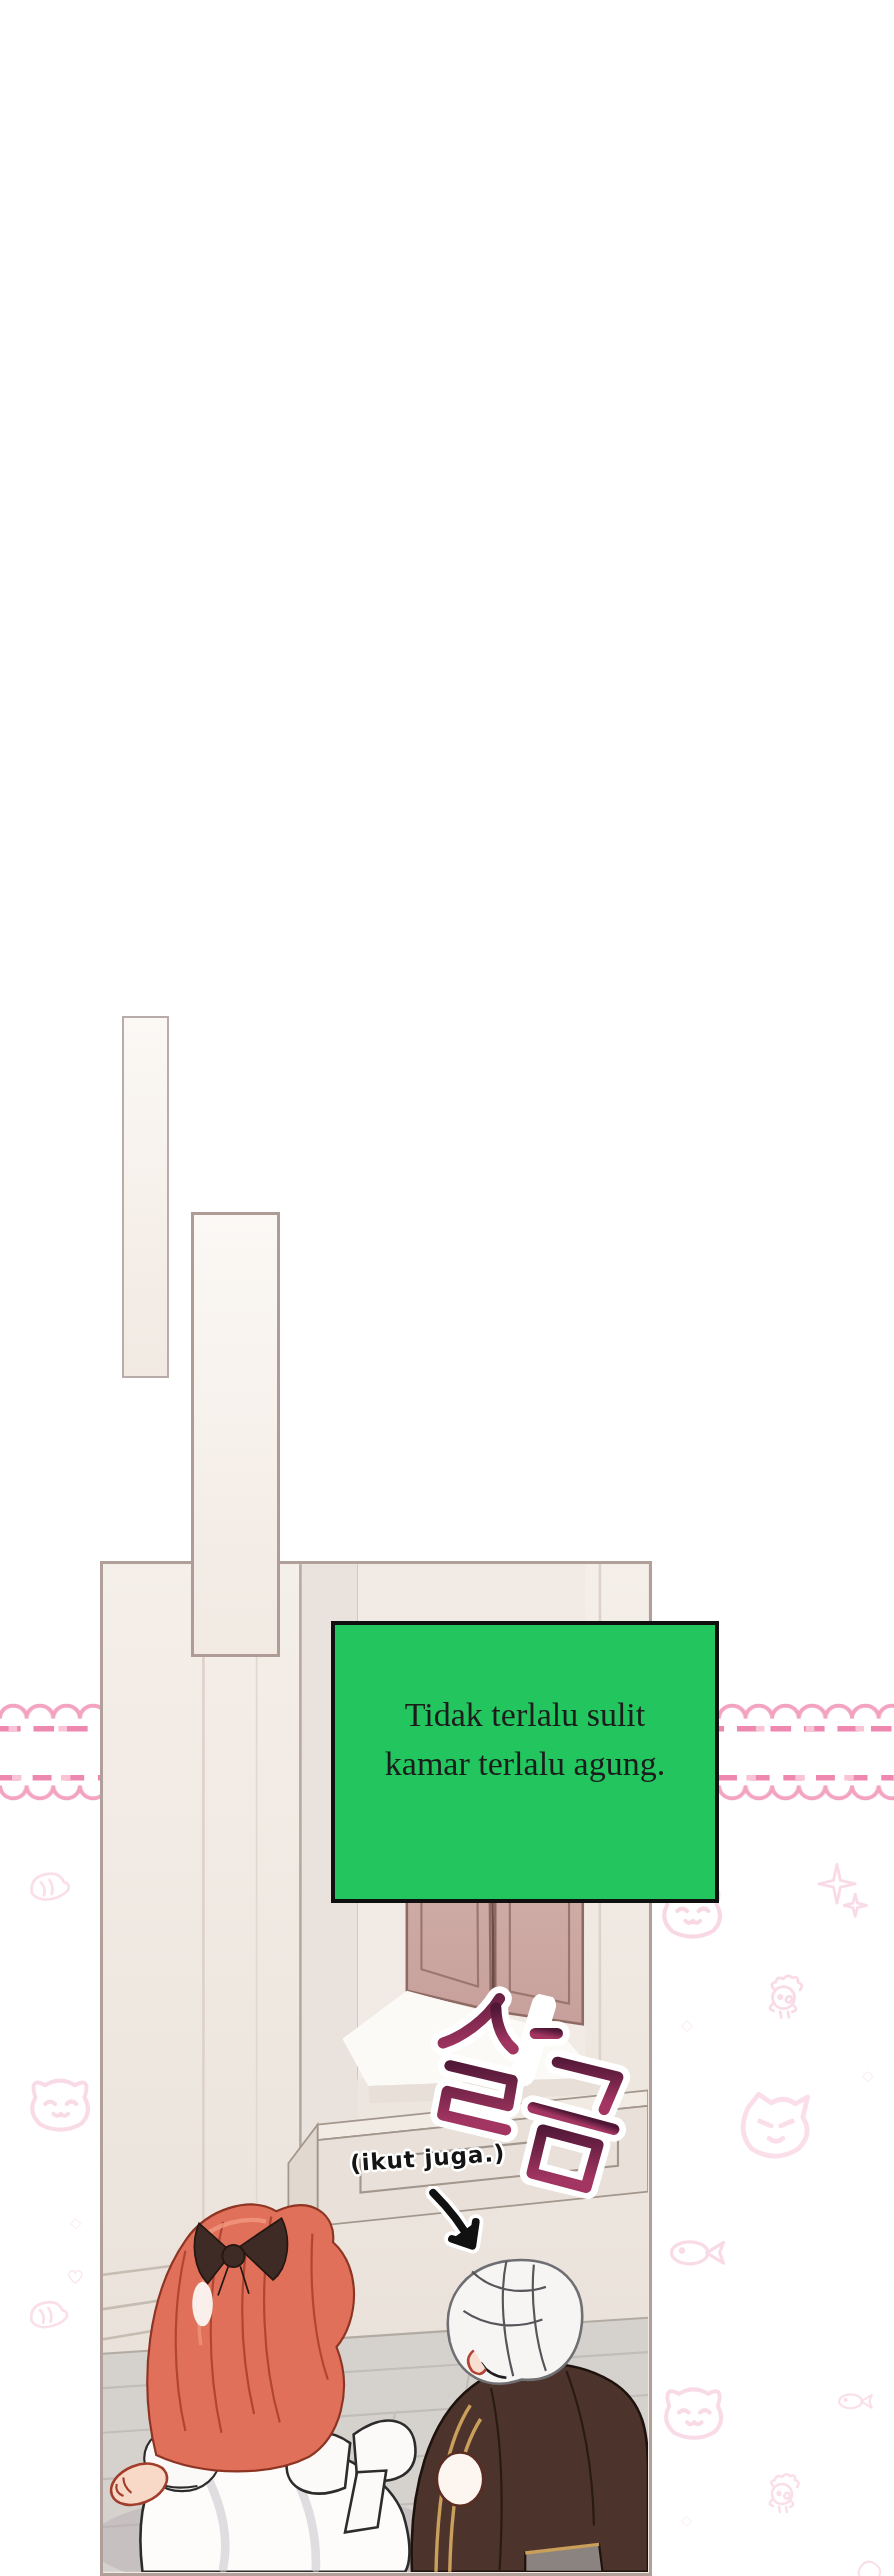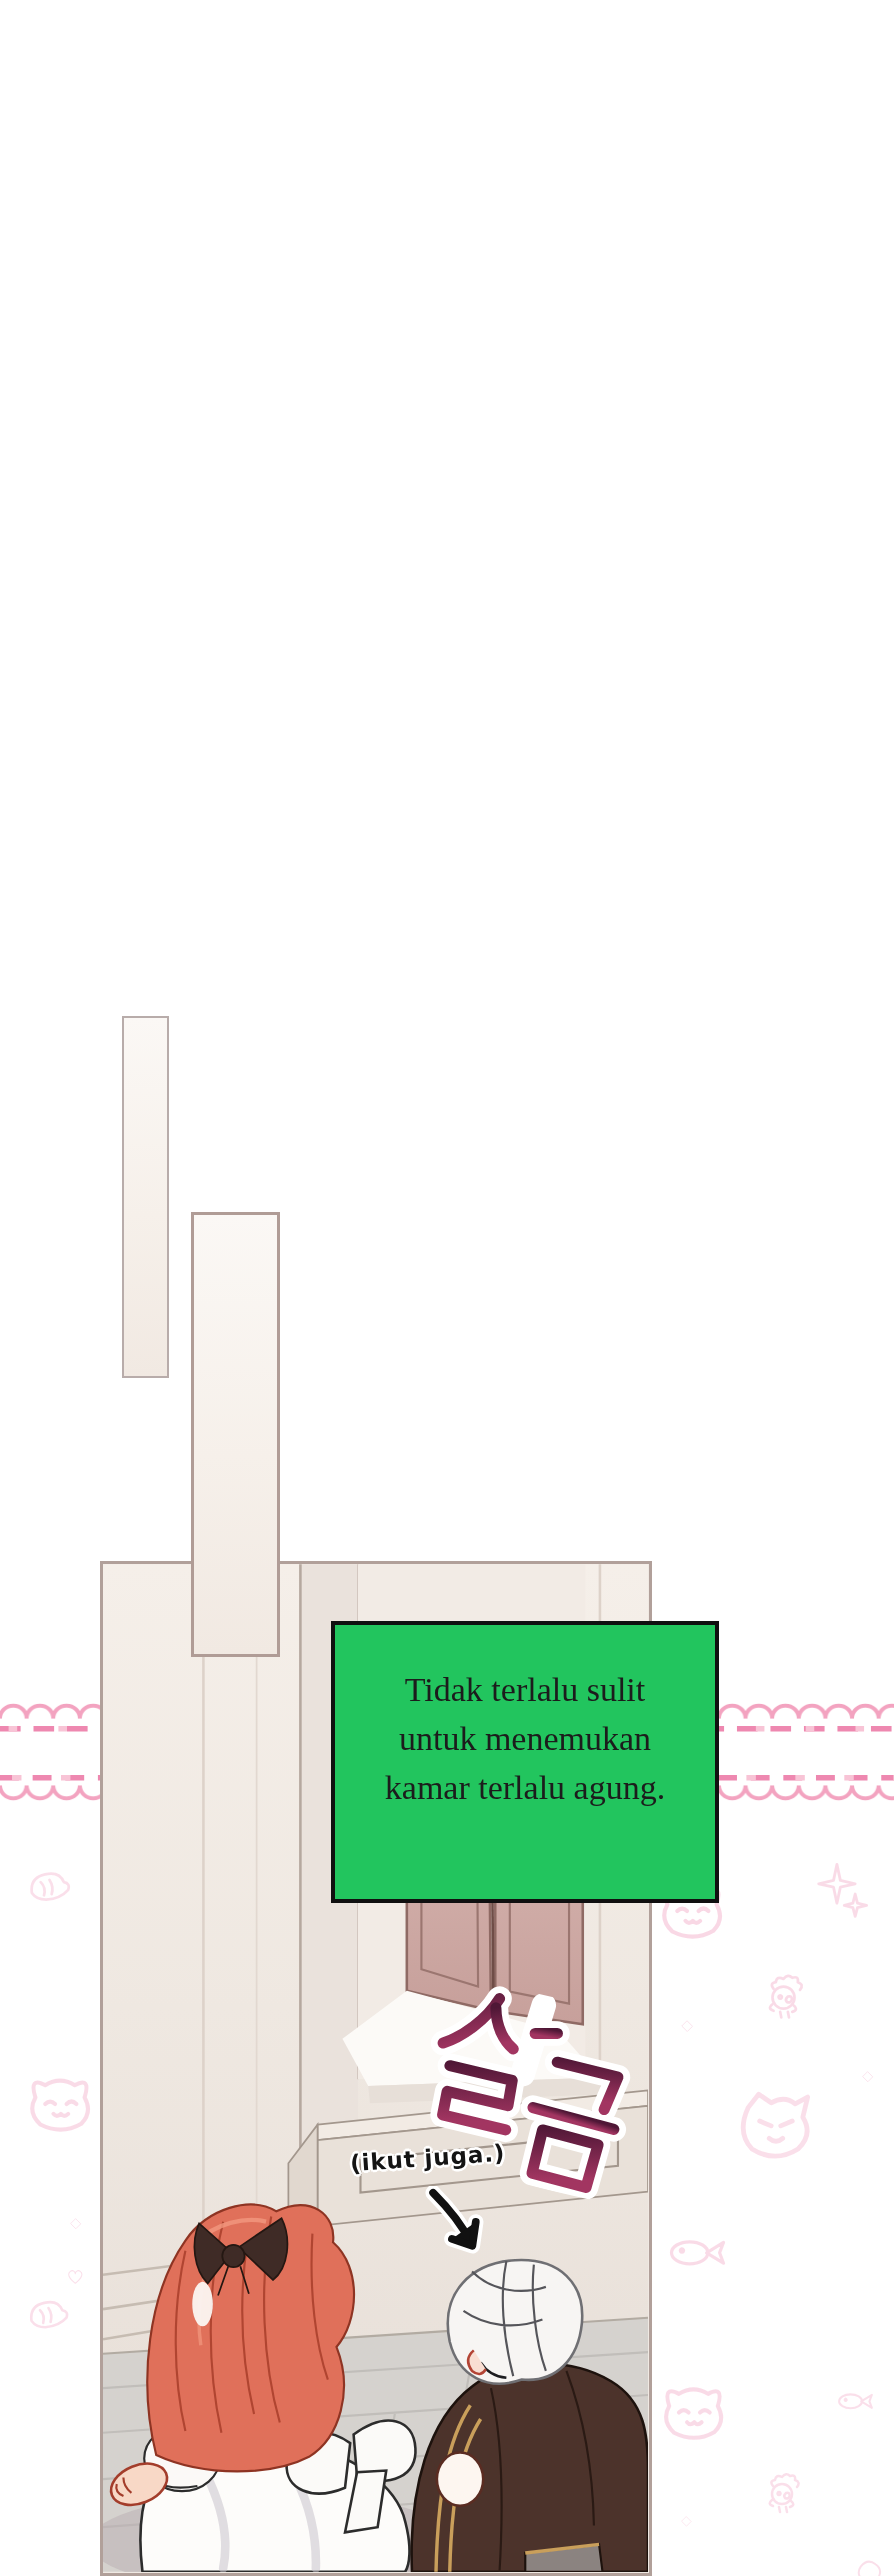--- a/index.html
+++ b/index.html
@@ -258,21 +258,20 @@
         <path d="M440,930 q10,16 30,18" stroke="#1d1d20" stroke-width="3" fill="none"></path>
         <path d="M432,916 q-12,10 -2,24 q10,8 16,-2" stroke="#b34435" stroke-width="3" fill="#f9ded2"></path>
       </g>
     </svg>
   </div>
 
   <div class="slim-rect rect-2"></div>
 
   <div class="dialog-box">
     <span class="dialog-line">Tidak terlalu sulit</span>
-    <span class="dialog-line">untuk menemukan</span>
     <span class="dialog-line">kamar terlalu agung.</span>
   </div>
 
   <div class="sfx">
     <span class="hidden-text">살금</span>
     <svg width="213" height="189" viewBox="0 0 260 230">
       <defs>
         <linearGradient id="sfxgrad" x1="0" y1="0" x2="0.4" y2="1">
           <stop offset="0" stop-color="#4f1736"></stop>
           <stop offset="1" stop-color="#a23561"></stop>

